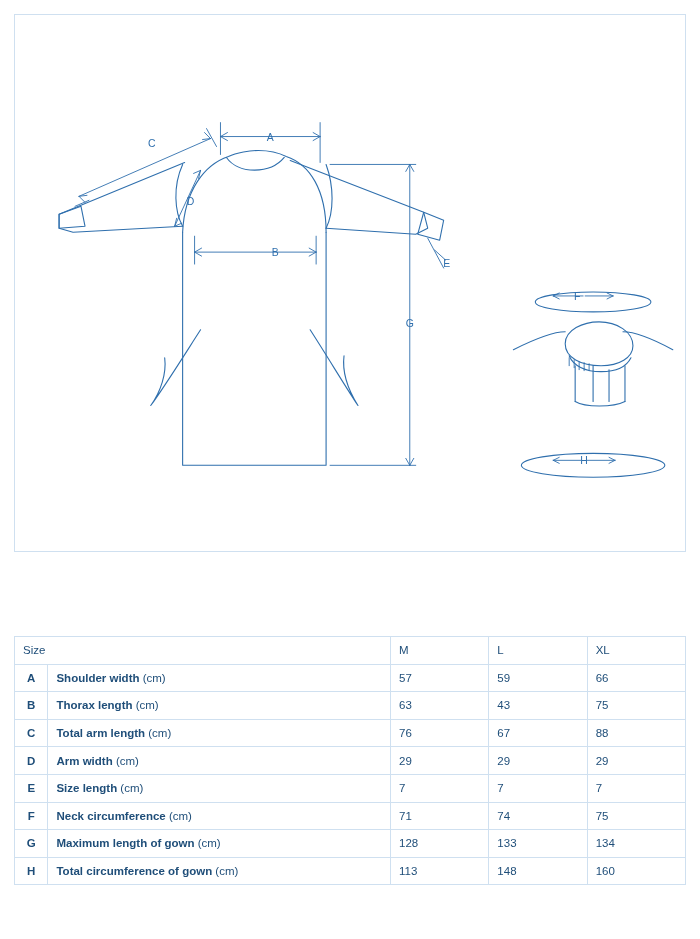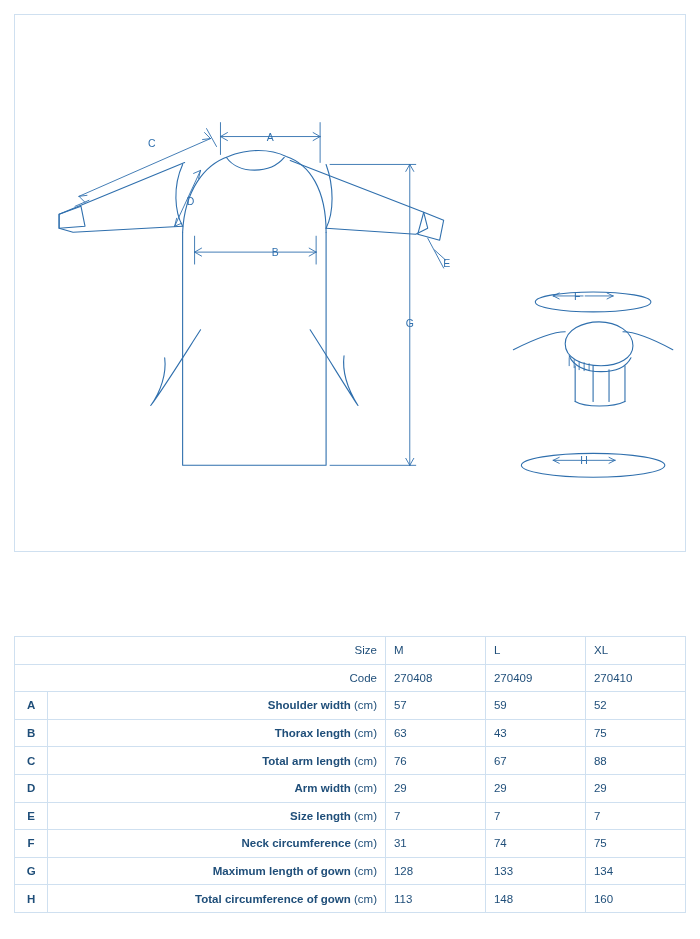--- a/index.html
+++ b/index.html
@@ -57,21 +57,20 @@
     white-space: nowrap;
   }
   .col-letter {
     width: 18px;
     text-align: center;
     font-weight: bold;
     padding: 0 2px;
   }
   .col-label {
     width: 355px;
-    text-align: right;
   }
   .col-val {
     width: 94px;
   }
   .lbl-bold {
     font-weight: bold;
   }
   .lbl-unit {
     font-weight: normal;
   }
@@ -192,31 +191,25 @@
 
   <table class="spec-table">
     <tbody>
         <tr>
           <td class="col-label merged-label" colspan="2">Size</td>
           <td class="col-val">M</td>
           <td class="col-val">L</td>
           <td class="col-val">XL</td>
         </tr>
         <tr>
-          <td class="col-label merged-label" colspan="2">Code</td>
-          <td class="col-val">270408</td>
-          <td class="col-val">270409</td>
-          <td class="col-val">270410</td>
-        </tr>
-        <tr>
           <td class="col-letter">A</td>
           <td class="col-label"><span class="lbl-bold">Shoulder width</span><span class="lbl-unit"> (cm)</span></td>
           <td class="col-val">57</td>
           <td class="col-val">59</td>
-          <td class="col-val">52</td>
+          <td class="col-val">66</td>
         </tr>
         <tr>
           <td class="col-letter">B</td>
           <td class="col-label"><span class="lbl-bold">Thorax length</span><span class="lbl-unit"> (cm)</span></td>
           <td class="col-val">63</td>
           <td class="col-val">43</td>
           <td class="col-val">75</td>
         </tr>
         <tr>
           <td class="col-letter">C</td>
@@ -235,21 +228,21 @@
         <tr>
           <td class="col-letter">E</td>
           <td class="col-label"><span class="lbl-bold">Size length</span><span class="lbl-unit"> (cm)</span></td>
           <td class="col-val">7</td>
           <td class="col-val">7</td>
           <td class="col-val">7</td>
         </tr>
         <tr>
           <td class="col-letter">F</td>
           <td class="col-label"><span class="lbl-bold">Neck circumference</span><span class="lbl-unit"> (cm)</span></td>
-          <td class="col-val">31</td>
+          <td class="col-val">71</td>
           <td class="col-val">74</td>
           <td class="col-val">75</td>
         </tr>
         <tr>
           <td class="col-letter">G</td>
           <td class="col-label"><span class="lbl-bold">Maximum length of gown</span><span class="lbl-unit"> (cm)</span></td>
           <td class="col-val">128</td>
           <td class="col-val">133</td>
           <td class="col-val">134</td>
         </tr>

